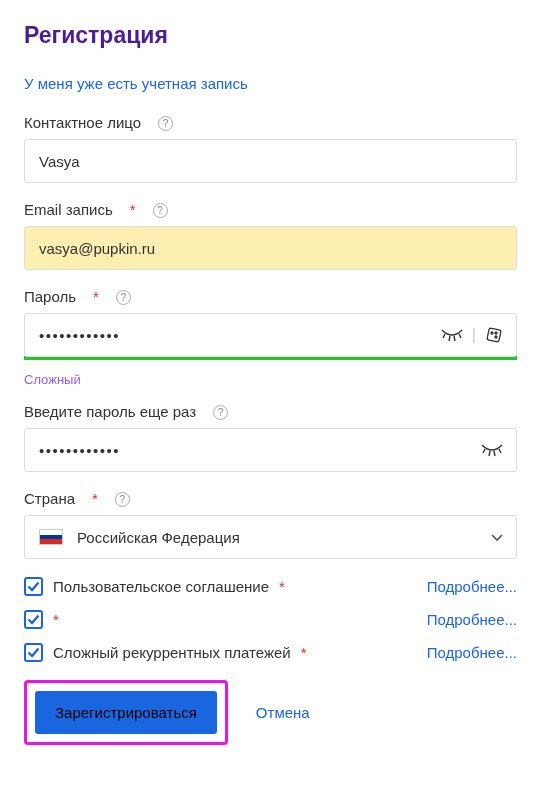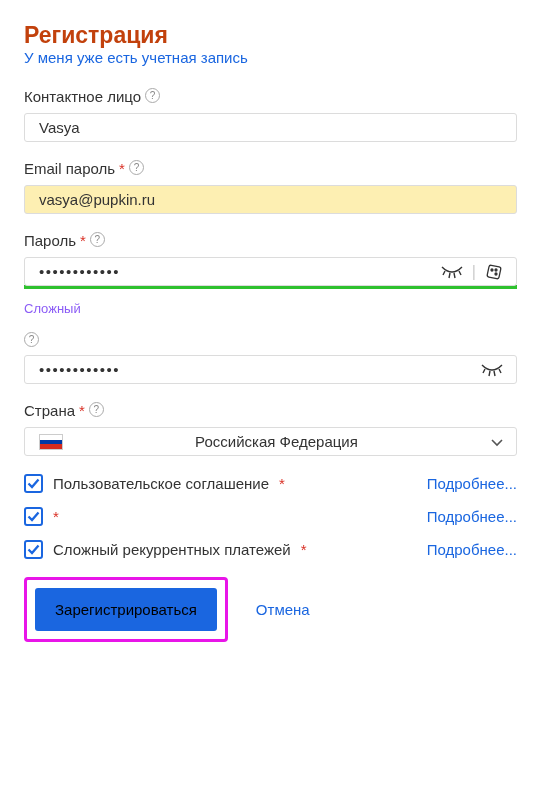--- a/index.html
+++ b/index.html
@@ -3,57 +3,57 @@
 <meta charset="utf-8">
 <style>
   * { box-sizing: border-box; margin: 0; padding: 0; }
   body {
     font-family: "Segoe UI", Arial, sans-serif;
     background: #fff;
     color: #333;
     padding: 22px 24px;
     width: 541px;
   }
-  h1 { font-size: 23px; font-weight: 700; color: #c2410c; }
+  h1 { font-size: 23px; font-weight: 700; color: #4c1d95; margin-bottom: 26px; }
   .login-link {
     color: #1a66e0;
     font-size: 15px;
     text-decoration: none;
     display: inline-block;
     margin-bottom: 22px;
   }
   .field { margin-bottom: 18px; }
   .field-label {
     font-size: 15px;
     color: #333;
     margin-bottom: 8px;
     display: flex;
-    align-items: flex-start;
-    gap: 4px;
+    align-items: flex-end;
+    gap: 17px;
   }
   .req { color: #d93025; }
   .help-icon {
     display: inline-flex;
     align-items: center;
     justify-content: center;
     width: 15px; height: 15px;
     border: 1px solid #aaa;
     border-radius: 50%;
     font-size: 10px;
     color: #888;
     line-height: 1;
   }
   .input-wrap {
     position: relative;
     display: flex;
     align-items: center;
     border: 1px solid #dcdcdc;
     border-radius: 3px;
     background: #fff;
-    height: 29px;
+    height: 44px;
   }
   .input-wrap.yellow { background: #fdefb2; }
   .input-wrap input, .input-wrap .select-text {
     flex: 1;
     border: none;
     outline: none;
     background: transparent;
     font-size: 15px;
     padding: 11px 14px;
     color: #333;
@@ -63,21 +63,21 @@
   .eye-icon svg, .gen-icon svg, .chevron-icon svg { display:block; }
   .strength-bar { height: 4px; background: #2ec12e; margin-top: -1px; }
   .strength-label { color: #8b5cf6; font-size: 13px; margin-top: 10px; margin-bottom: 16px; }
   .flag {
     width: 24px; height: 16px;
     margin-left: 14px;
     background: linear-gradient(to bottom, #fff 0 33.3%, #0039a6 33.3% 66.6%, #d52b1e 66.6% 100%);
     border: 1px solid #ccc;
     flex-shrink: 0;
   }
-  .select-text { padding-left: 12px; text-align: center; }
+  .select-text { padding-left: 12px; }
   .agreements { margin-top: 1px; }
   .agree-row {
     display: flex;
     align-items: center;
     gap: 10px;
     margin-bottom: 14px;
     font-size: 15px;
     flex-wrap: wrap;
   }
   .checkbox {
@@ -134,21 +134,21 @@
     <span class="help-icon">?</span>
   </div>
   <div class="input-wrap">
     <input type="text" value="Vasya" style="">
   </div>
 </div>
 
 
 <div class="field">
   <div class="field-label">
-    <span>Email пароль</span>
+    <span>Email запись</span>
       <span class="req">*</span>
     <span class="help-icon">?</span>
   </div>
   <div class="input-wrap yellow">
     <input type="text" value="vasya@pupkin.ru" style="">
   </div>
 </div>
 
 
 <div class="field" style="margin-bottom:12px">
@@ -180,20 +180,21 @@
       </span>
     </div>
   </div>
   <div class="strength-bar"></div>
 </div>
 <div class="strength-label">Сложный</div>
 
 
 <div class="field">
   <div class="field-label">
+    <span>Введите пароль еще раз</span>
     <span class="help-icon">?</span>
   </div>
   <div class="input-wrap">
     <input class="dots" type="text" value="••••••••••••" style="">
     <div class="input-icons">
       <span class="eye-icon">
         <svg width="24" height="14" viewBox="0 0 24 14" fill="none" stroke="#333" stroke-width="1.4">
             <path d="M2 2 Q12 12 22 2"></path>
             <line x1="5" y1="6" x2="3" y2="10"></line>
             <line x1="10" y1="8" x2="9" y2="13"></line>

